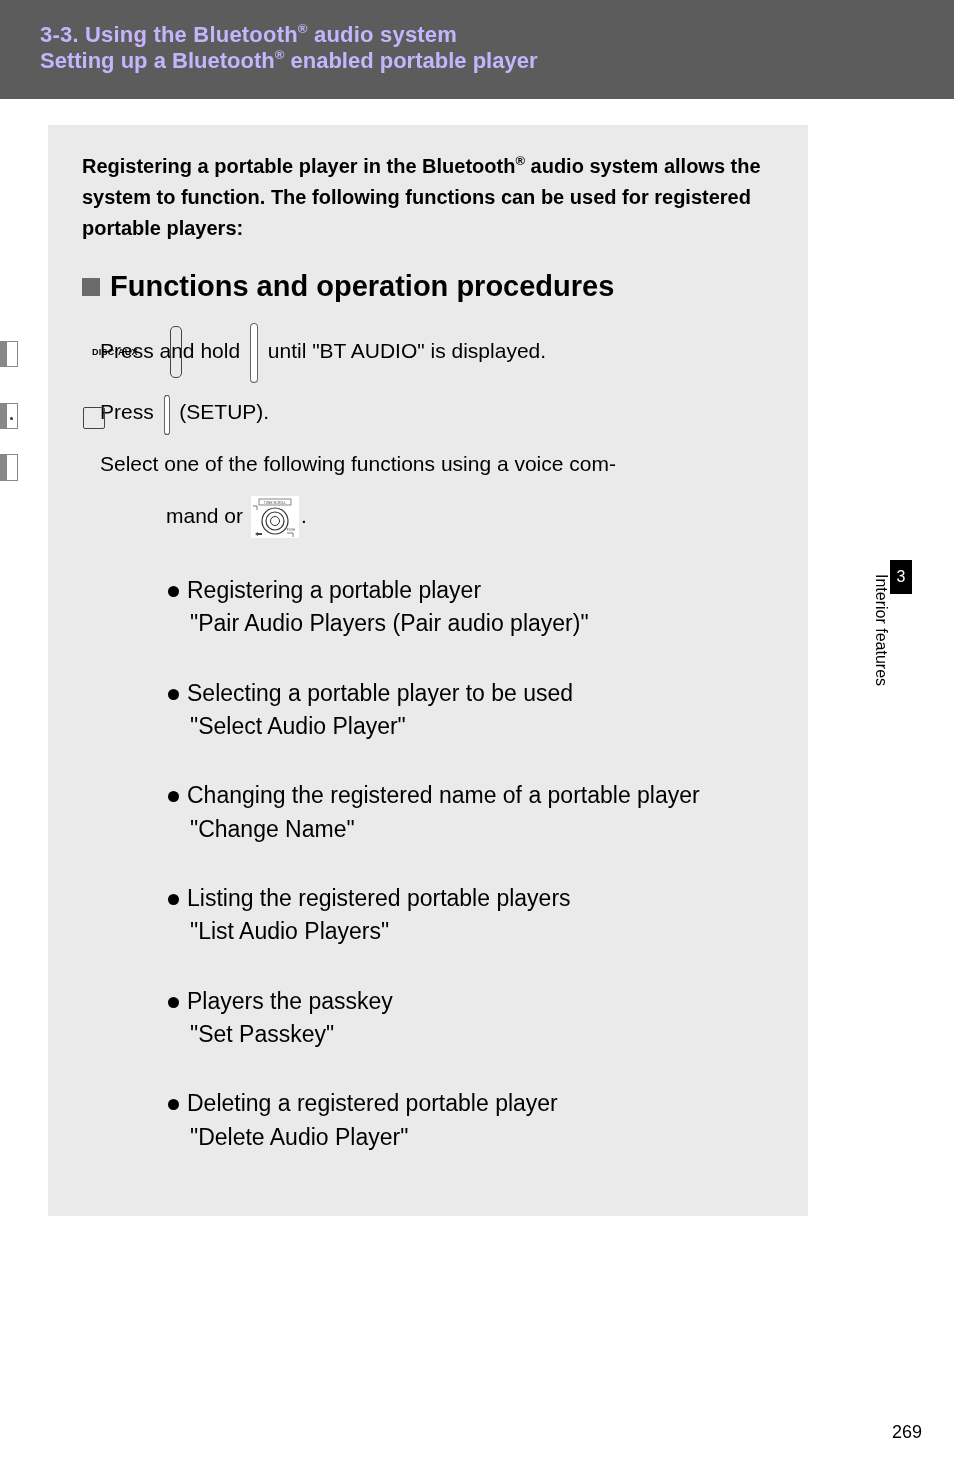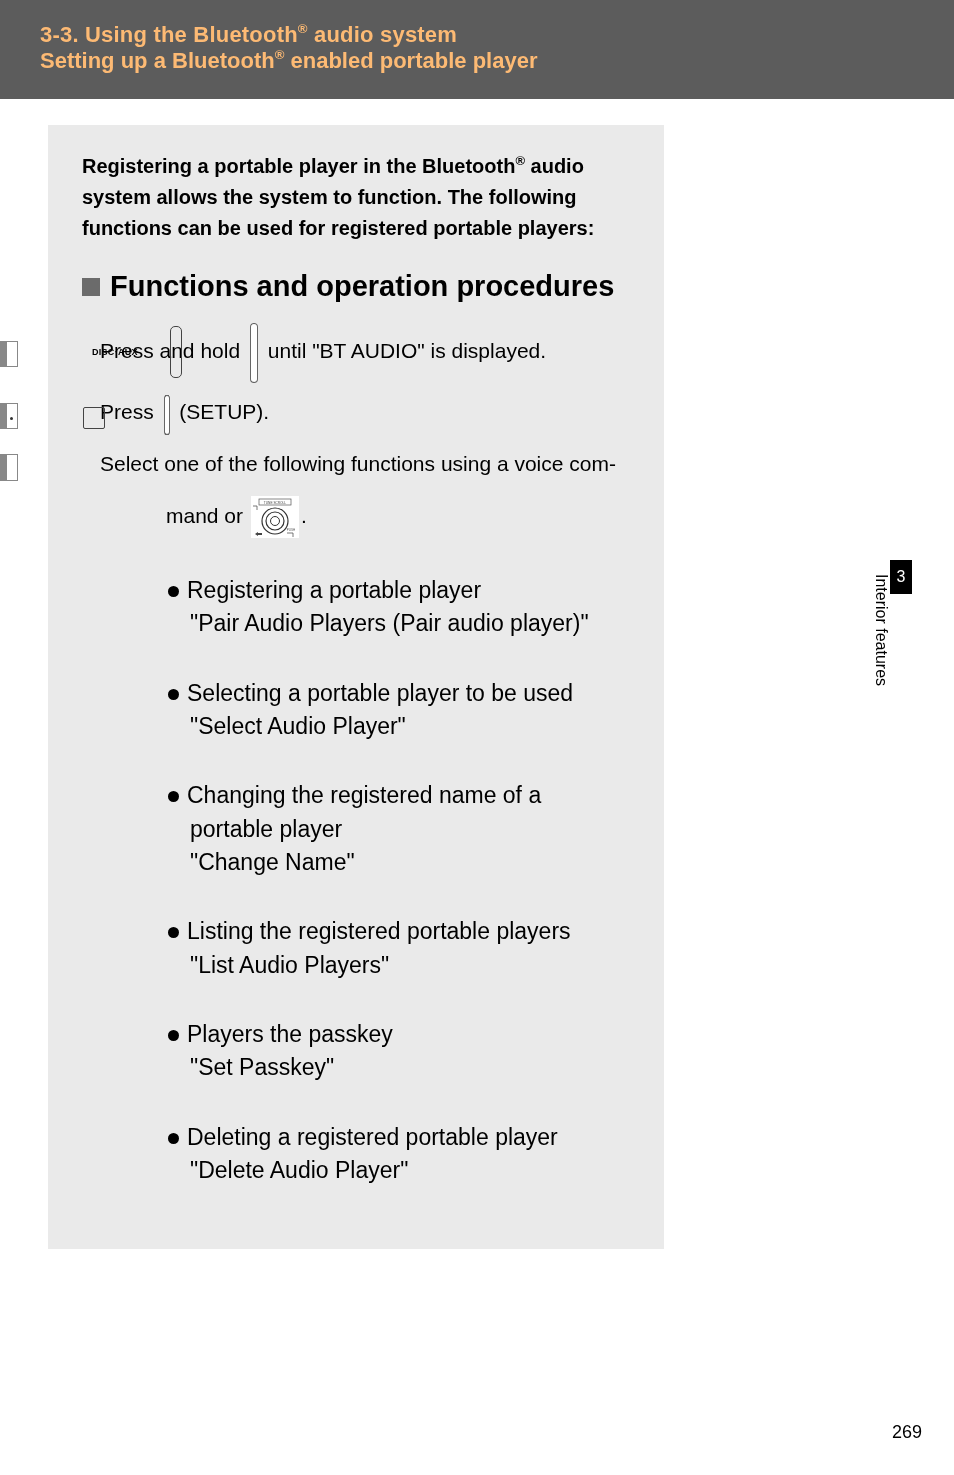--- a/index.html
+++ b/index.html
@@ -1,25 +1,25 @@
 <!DOCTYPE html>
 <html><head>
 <meta charset="utf-8">
 <style>
   * { box-sizing: border-box; margin: 0; padding: 0; }
   html, body { width: 954px; height: 1475px; font-family: Arial, Helvetica, sans-serif; background: #fff; color: #000; }
   .page { position: relative; width: 954px; height: 1475px; }
 
-  .header { background: #5c5c5c; color: #fdba74; padding: 22px 30px 24px 40px; }
+  .header { background: #5c5c5c; color: #c4b5fd; padding: 22px 30px 24px 40px; }
   .header .sec { font-size: 22px; font-weight: 900; letter-spacing: 0.2px; }
   .header .title { font-size: 22px; font-weight: 900; }
   .header sup { font-size: 0.6em; position: relative; top: -0.1em; }
 
   .content-wrap { padding: 26px 48px 0 48px; }
-  .gray-box { background: #eaeaea; padding: 26px 34px 40px 34px; width: 616px; }
+  .gray-box { background: #eaeaea; padding: 26px 34px 40px 34px; width: 760px; }
 
   .intro { font-size: 20px; font-weight: 700; line-height: 1.55; margin-bottom: 26px; }
   .intro sup { font-size: 0.65em; }
 
   .fn-head { font-size: 29px; font-weight: 700; margin-bottom: 20px; display: flex; align-items: center; }
   .fn-head .sq { display: inline-block; width: 18px; height: 18px; background: #6b6b6b; margin-right: 10px; position: relative; top: 1px; }
 
   .step-line { font-size: 21px; line-height: 1.6; margin-bottom: 14px; padding-left: 84px; text-indent: -84px; }
   .step-line.justify { text-align: justify; }
   .step-box { display: inline-block; vertical-align: middle; margin-right: 6px; }

